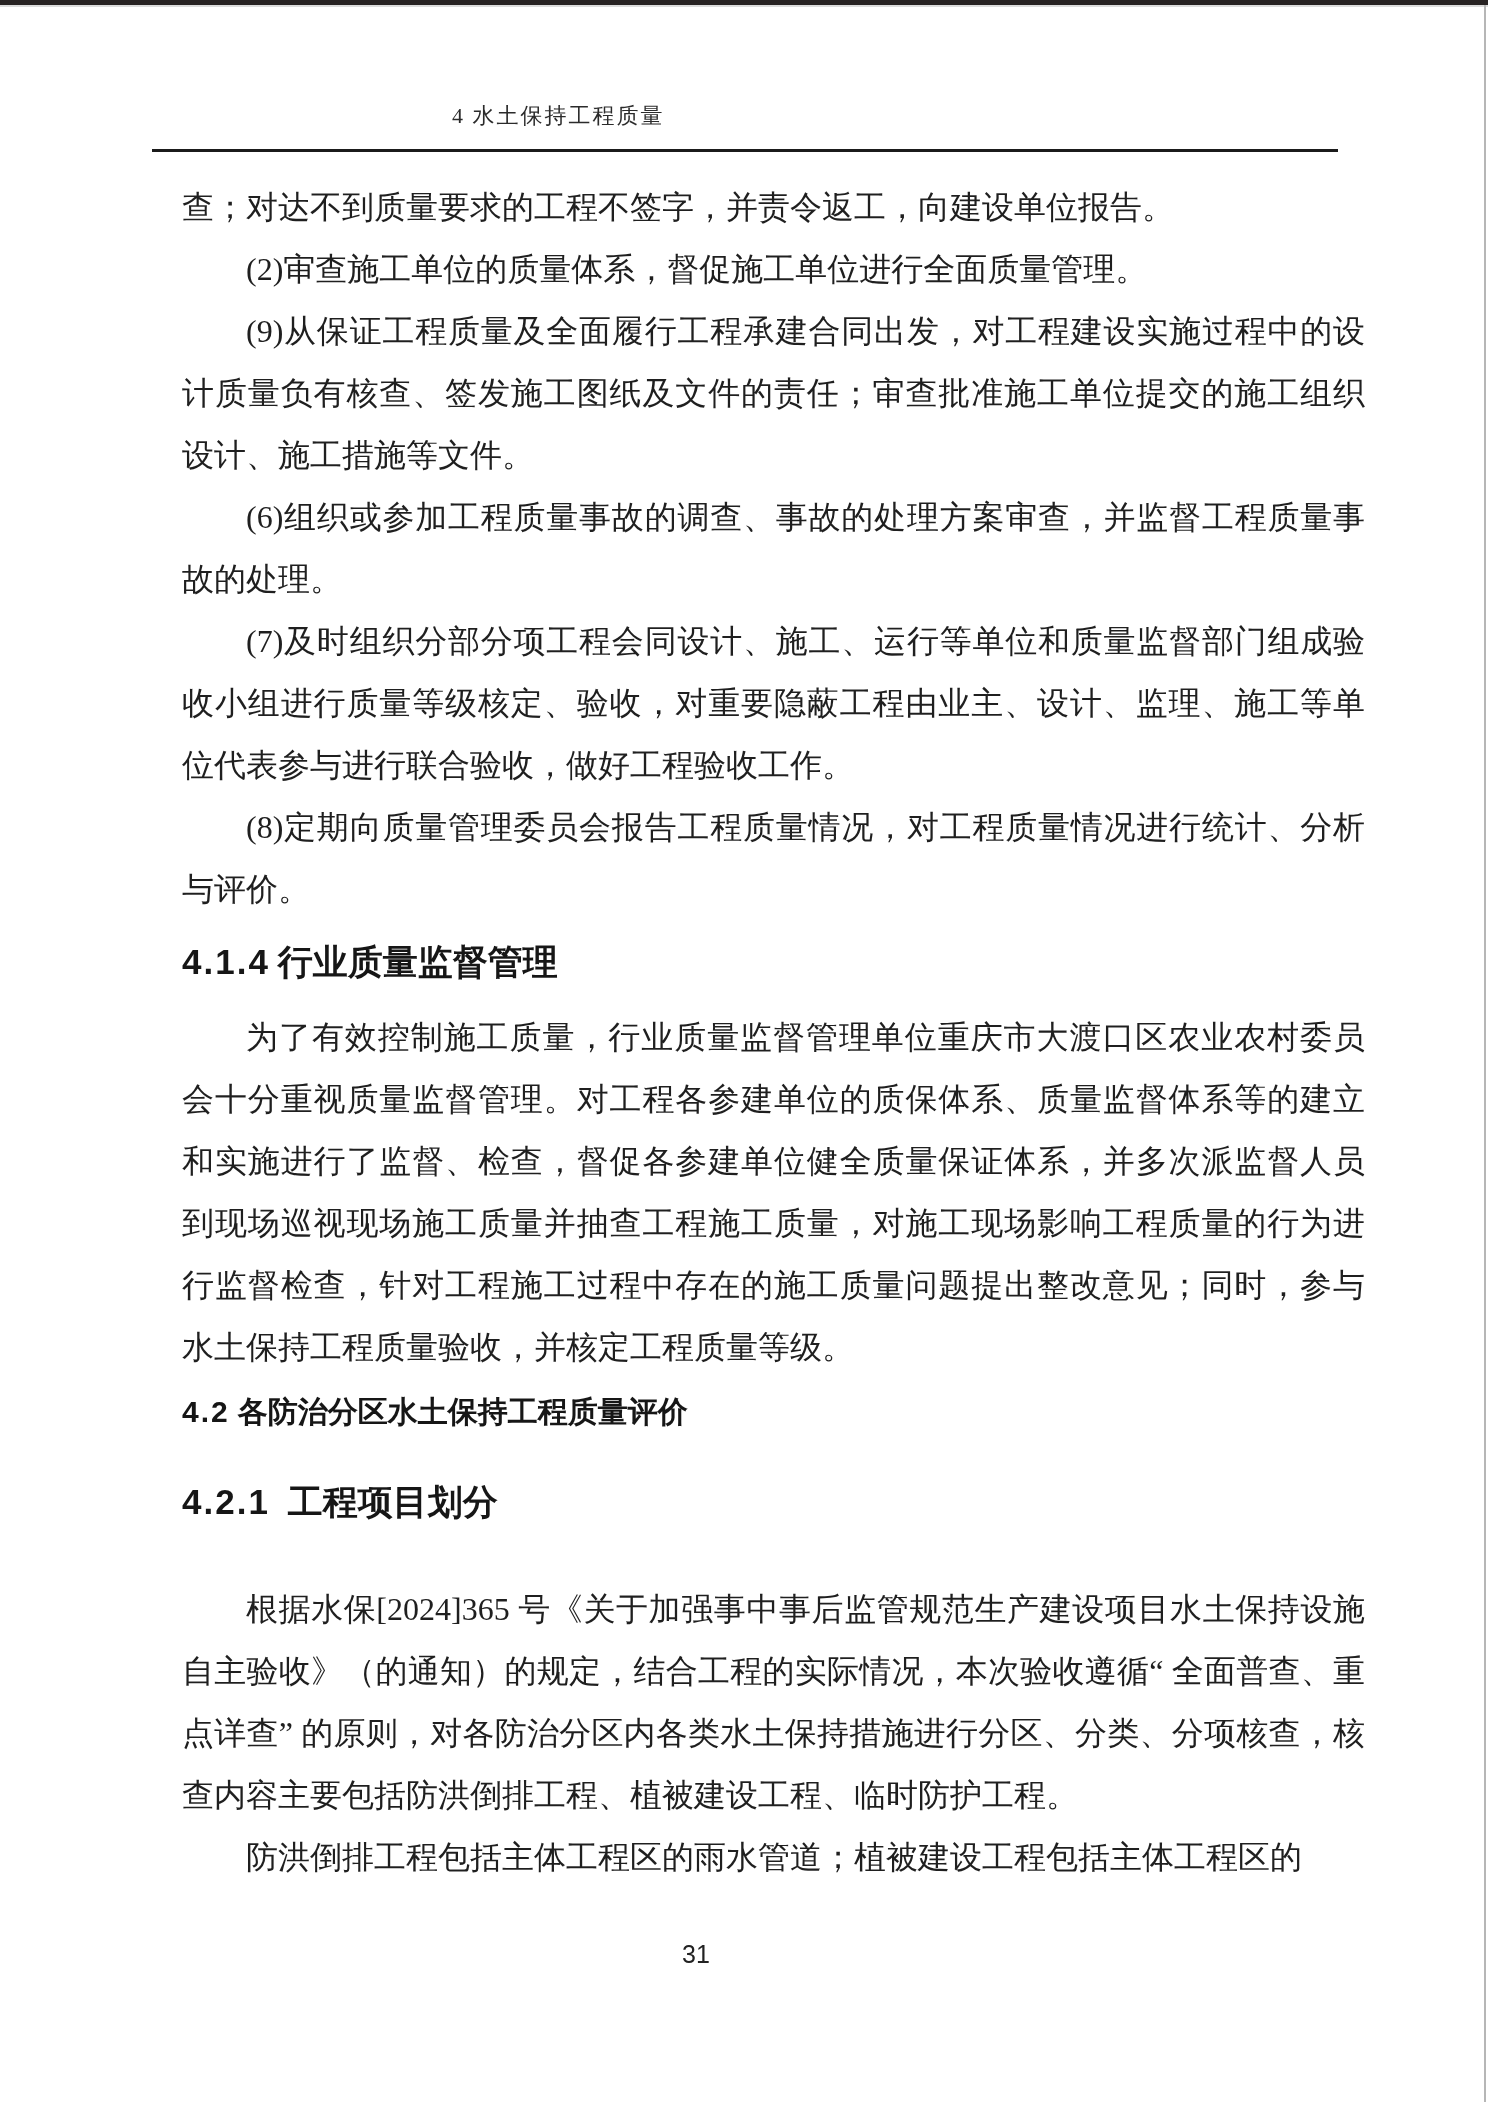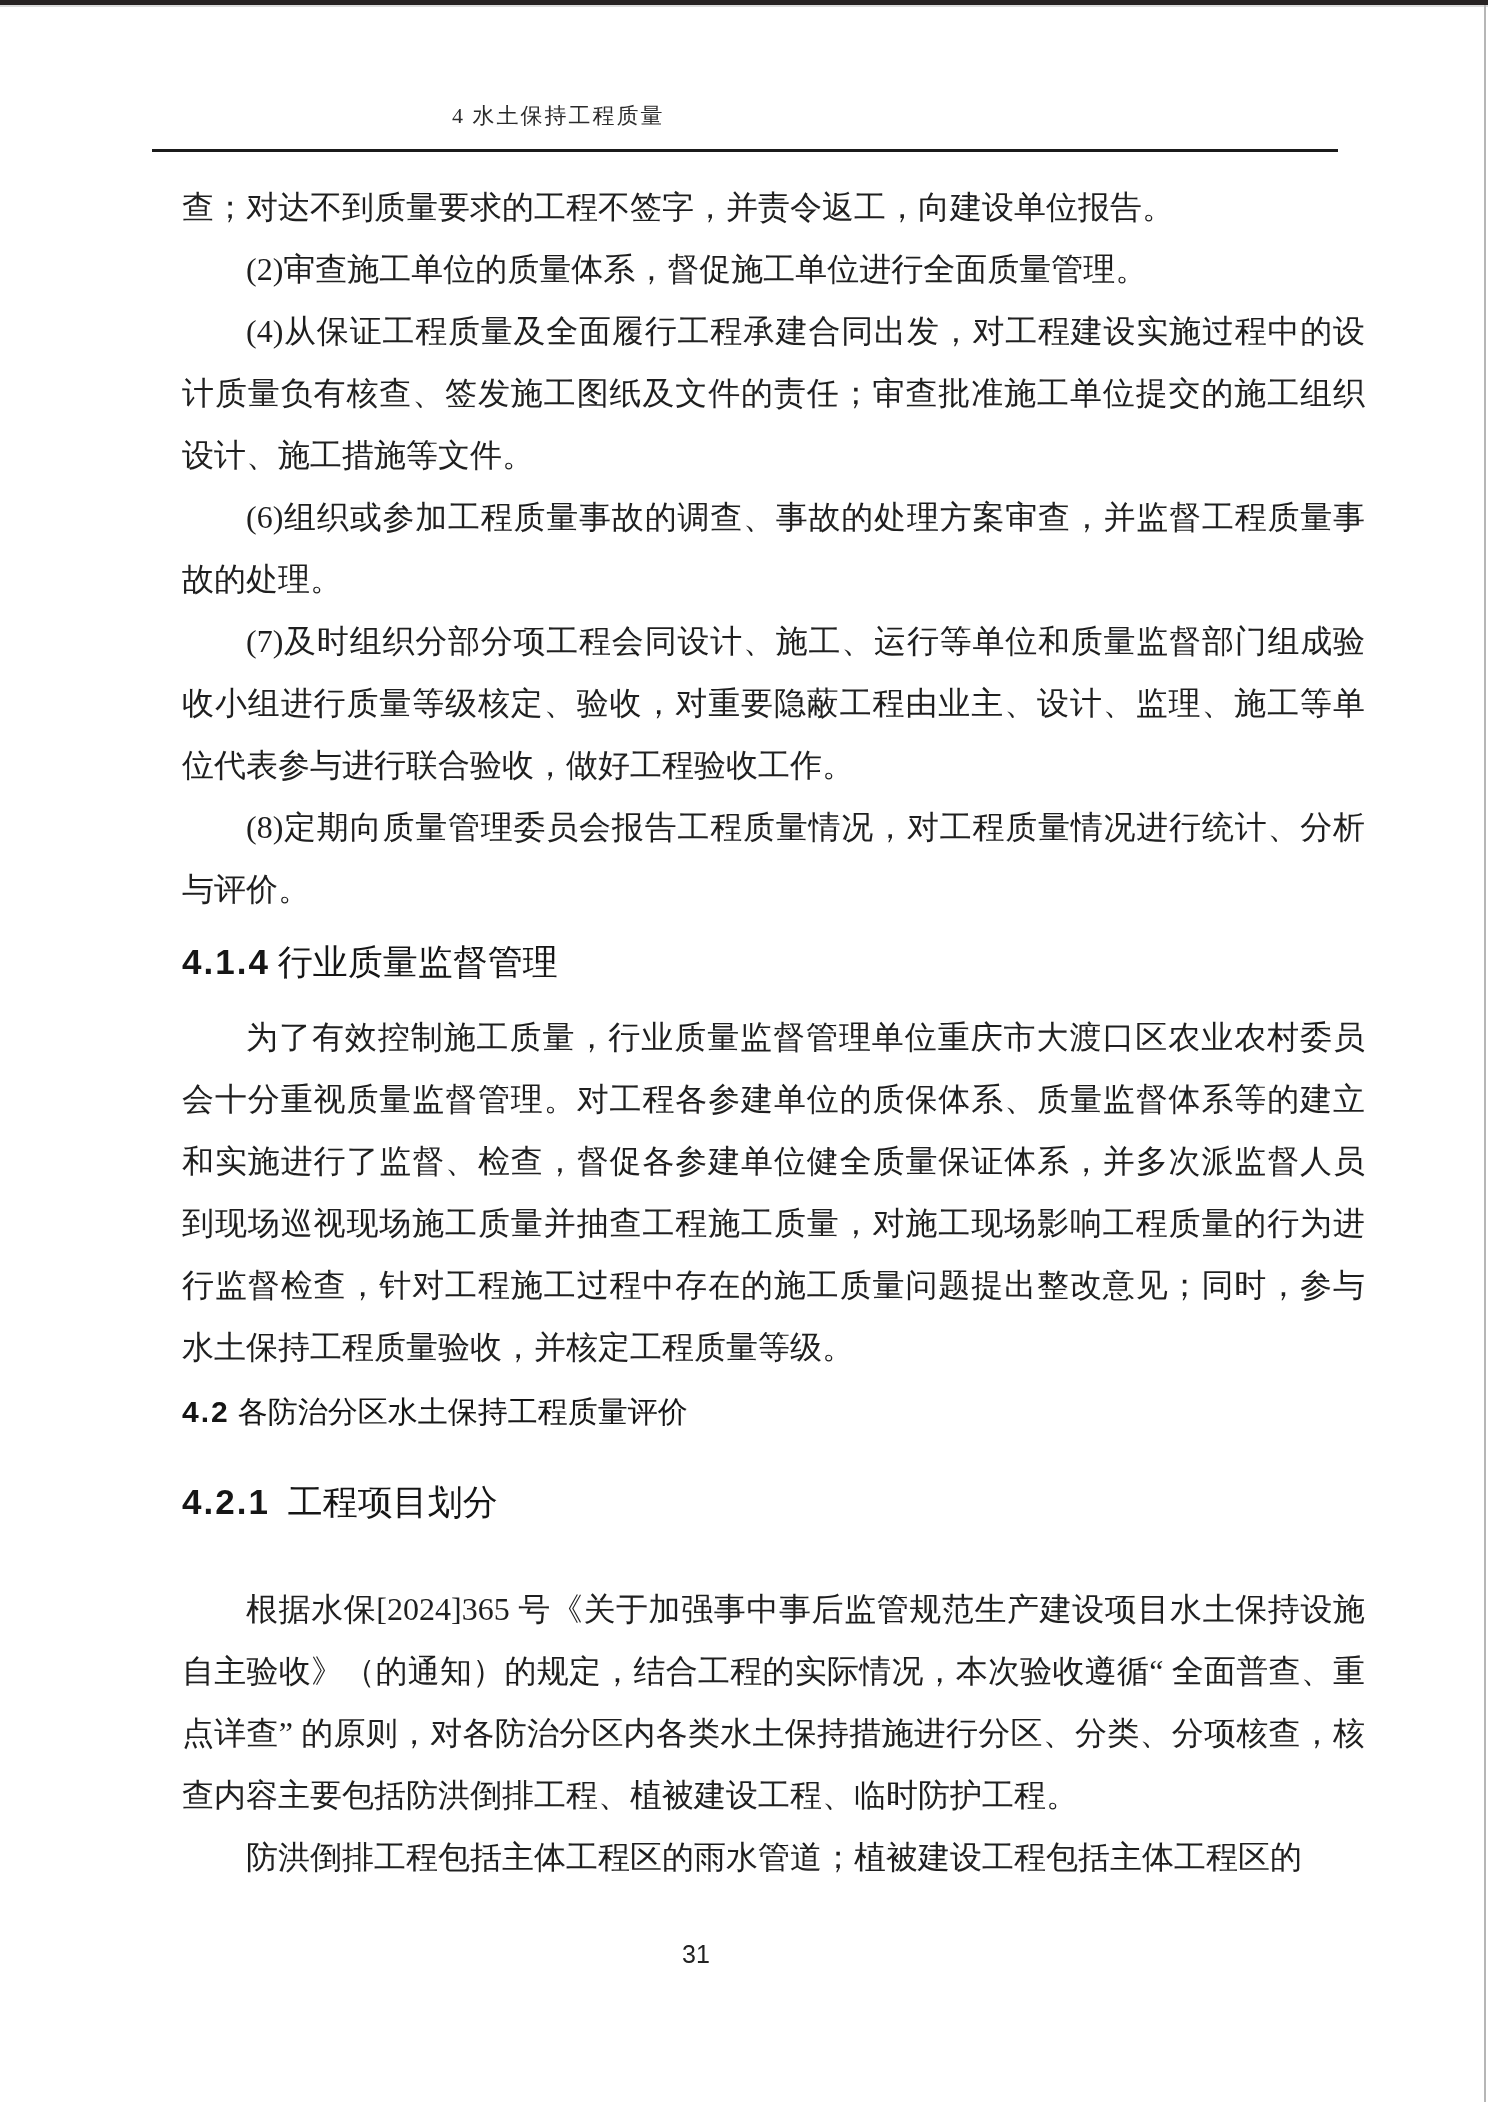--- a/index.html
+++ b/index.html
@@ -37,21 +37,21 @@
   .sec-heading{
     font-family:"Liberation Sans","DejaVu Sans",sans-serif;
     color:#161616;text-align:left;text-indent:0;
     white-space:nowrap;
   }
   .h414{margin:20px 0 22px 0;font-size:35px;line-height:44px;}
   .h42{margin:8px 0 40px 0;font-size:30px;line-height:52px;}
   .h421{margin:0 0 52px 0;font-size:35px;line-height:48px;}
   .sec-num{font-weight:700;letter-spacing:2px;margin-right:8px;}
   .h421 .sec-num{margin-right:18px;}
-  .sec-title{font-weight:400;}
+  .sec-title{font-weight:700;}
 
   .page-number{
     position:absolute;top:1940px;left:0;width:1392px;
     text-align:center;
     font-family:"Liberation Sans","DejaVu Sans",sans-serif;
     font-size:25px;color:#222;
   }
 </style>
 </head>
 <body>
@@ -64,21 +64,21 @@
 
   <div class="running-header">4 水土保持工程质量</div>
   <div class="header-rule"></div>
 
   <div class="content">
 
     <p>查；对达不到质量要求的工程不签字，并责令返工，向建设单位报告。</p>
 
     <p class="indent">(2)审查施工单位的质量体系，督促施工单位进行全面质量管理。</p>
 
-    <p class="indent">(4)从保证工程质量及全面履行工程承建合同出发，对工程建设实施过程中的设计质量负有核查、签发施工图纸及文件的责任；审查批准施工单位提交的施工组织设计、施工措施等文件。</p>
+    <p class="indent">(9)从保证工程质量及全面履行工程承建合同出发，对工程建设实施过程中的设计质量负有核查、签发施工图纸及文件的责任；审查批准施工单位提交的施工组织设计、施工措施等文件。</p>
 
     <p class="indent">(6)组织或参加工程质量事故的调查、事故的处理方案审查，并监督工程质量事故的处理。</p>
 
     <p class="indent">(7)及时组织分部分项工程会同设计、施工、运行等单位和质量监督部门组成验收小组进行质量等级核定、验收，对重要隐蔽工程由业主、设计、监理、施工等单位代表参与进行联合验收，做好工程验收工作。</p>
 
     <p class="indent">(8)定期向质量管理委员会报告工程质量情况，对工程质量情况进行统计、分析与评价。</p>
 
     <div class="sec-heading h414">
       <span class="sec-num">4.1.4</span><span class="sec-title">行业质量监督管理</span>
     </div>

